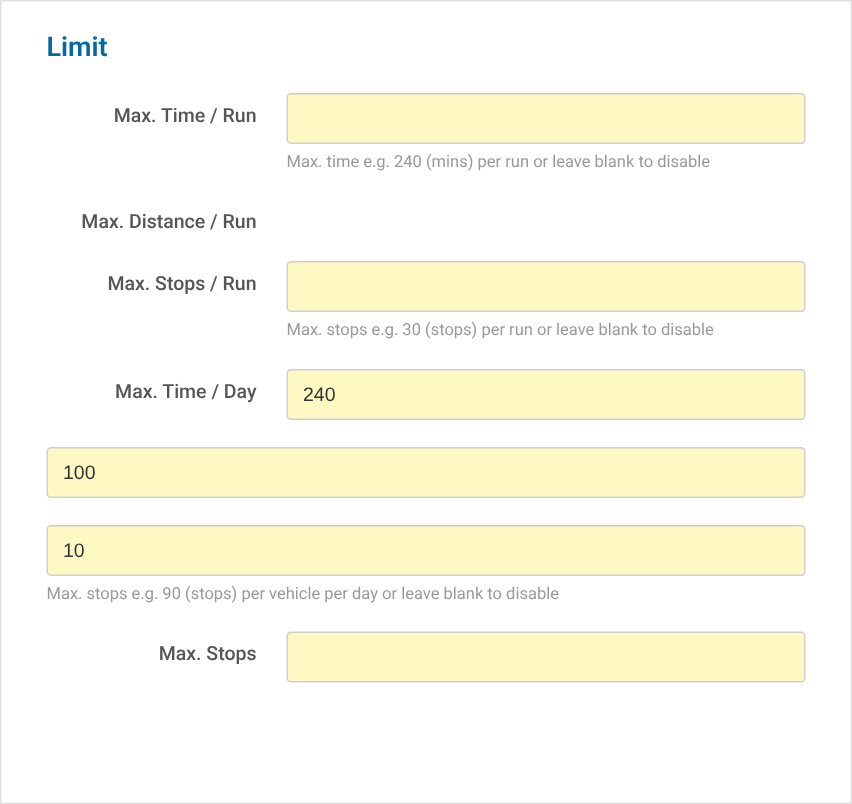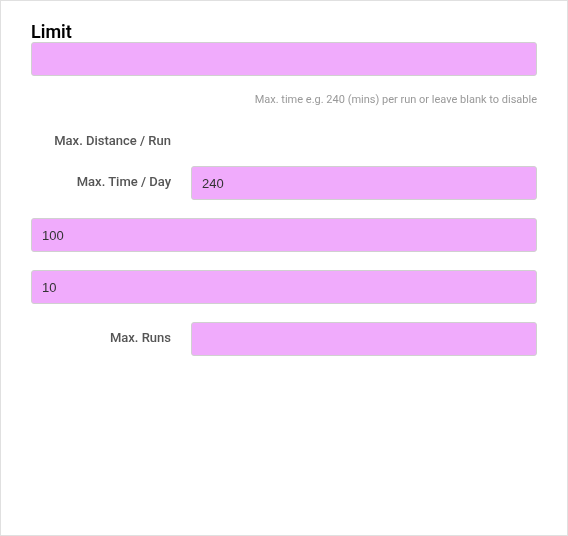--- a/index.html
+++ b/index.html
@@ -21,21 +21,22 @@
       width: 568px;
       min-height: 536px;
       background: #ffffff;
       border: 1px solid #e0e0e0;
       padding: 20px 30px 30px 30px;
     }
 
     .page-title {
       font-size: 18px;
       font-weight: 600;
-      color: #000000;
+      color: #0369a1;
+      margin-bottom: 20px;
     }
 
     .form-row {
       display: flex;
       align-items: flex-start;
       margin-bottom: 18px;
     }
 
     .label-col {
       width: 160px;
@@ -53,53 +54,57 @@
     }
 
     .input-col input {
       width: 100%;
       height: 34px;
       border: 1px solid #d0d0d0;
       border-radius: 3px;
       padding: 6px 10px;
       font-size: 13px;
       color: #333;
-      background: #f0abfc;
+      background: #fef9c3;
       outline: none;
     }
 
     .hint {
       font-size: 11px;
       color: #999;
-      margin-top: 16px;
+      margin-top: 4px;
       line-height: 1.4;
-      text-align: right;
     }
   </style>
 </head>
 <body>
 
 <div class="container">
   <h2 class="page-title">Limit</h2>
 
   <div id="fields-container">
       <div class="form-row">
+        <div class="label-col">Max. Time / Run</div>
         <div class="input-col"><input type="text" placeholder="" style=""><div class="hint">Max. time e.g. 240 (mins) per run or leave blank to disable</div></div>
       </div>
       <div class="form-row">
         <div class="label-col">Max. Distance / Run</div>
+      </div>
+      <div class="form-row">
+        <div class="label-col">Max. Stops / Run</div>
+        <div class="input-col"><input type="text" placeholder="" style=""><div class="hint">Max. stops e.g. 30 (stops) per run or leave blank to disable</div></div>
       </div>
       <div class="form-row">
         <div class="label-col">Max. Time / Day</div>
         <div class="input-col"><input type="text" placeholder="" value="240" style=""></div>
       </div>
       <div class="form-row">
         <div class="input-col"><input type="text" placeholder="" value="100" style=""></div>
       </div>
       <div class="form-row">
-        <div class="input-col"><input type="text" placeholder="" value="10" style=""></div>
+        <div class="input-col"><input type="text" placeholder="" value="10" style=""><div class="hint">Max. stops e.g. 90 (stops) per vehicle per day or leave blank to disable</div></div>
       </div>
       <div class="form-row">
-        <div class="label-col">Max. Runs</div>
+        <div class="label-col">Max. Stops</div>
         <div class="input-col"><input type="text" placeholder="" style=""></div>
       </div>
     </div>
 </div>
 
 </body></html>

